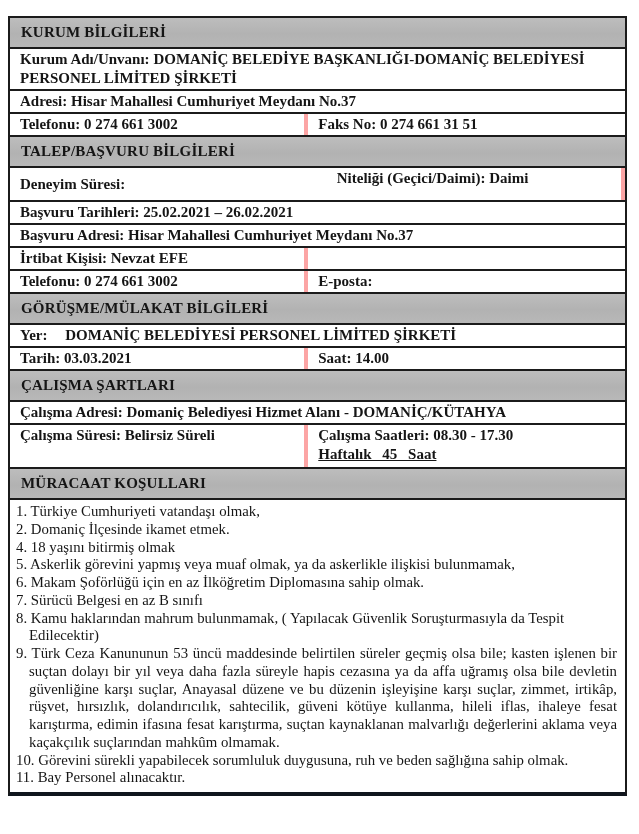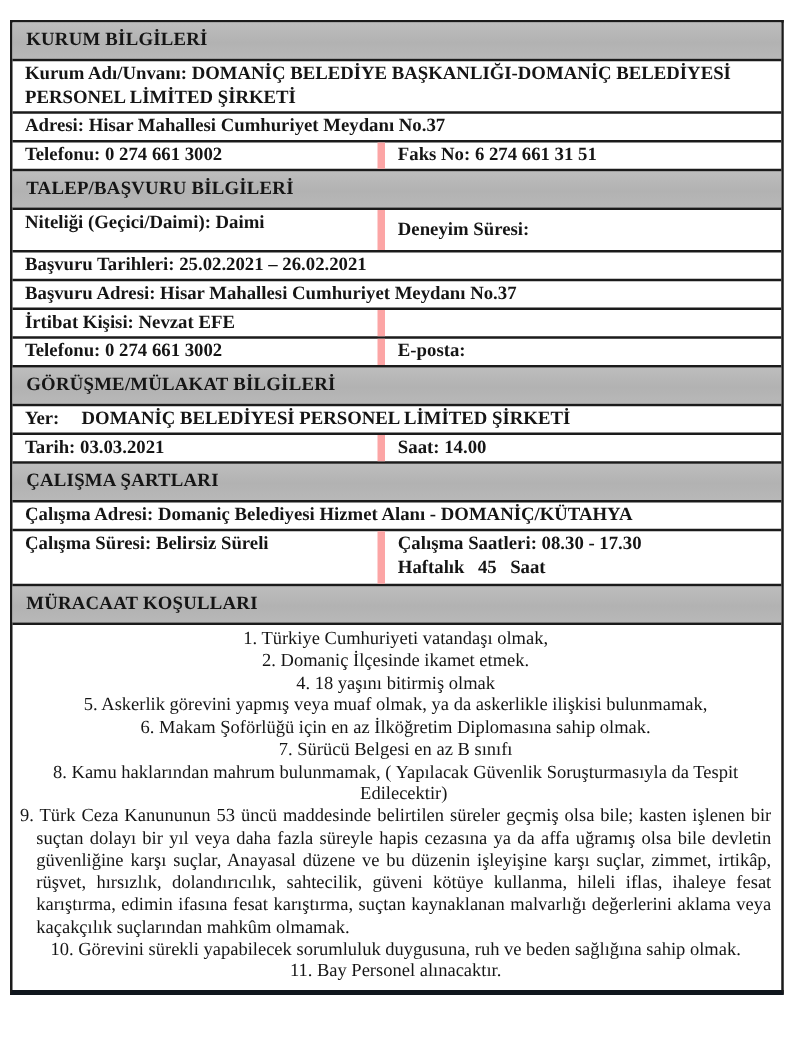--- a/index.html
+++ b/index.html
@@ -40,36 +40,35 @@
   .lbl { font-weight: 700; }
   .val { font-weight: 700; }
   .val.sp { margin-left: 14px; }
 
   .cols { display: flex; padding: 0; }
   .cols .cell {
     padding: 1px 8px 1px 10px;
     line-height: 19px;
     min-height: 21px;
   }
-  .cols .cell.l { width: 48.5%; border-right: 6px solid #fca5a5; }
+  .cols .cell.l { width: 48.5%; border-right: 4px solid #fca5a5; }
   .cols .cell.r { flex: 1; }
   .cols.tall .cell { min-height: 32px; }
   .cols.tall .cell.r { display: flex; align-items: center; }
   .cols.hours .cell { min-height: 42px; }
-  .hours2 { display: block; font-weight: 700; word-spacing: 7px; }
+  .hours2 { display: block; font-weight: 700; word-spacing: 7px; text-decoration: underline; }
 
   .reqs {
     padding: 3px 8px 5px 6px;
     font-size: 14.8px;
     line-height: 1.2;
   }
   .req {
     padding-left: 13px;
     text-indent: -13px;
-    text-align: center;
   }
   .req.justify { text-align: justify; }
 </style>
 </head>
 <body>
 
 <div class="page">
 
   <div class="bar">
     <span>KURUM BİLGİLERİ</span>
@@ -82,34 +81,34 @@
     <span class="lbl">Adresi:</span>
     <span class="val">Hisar Mahallesi Cumhuriyet Meydanı No.37</span>
   </div>
   <div class="cols">
     <div class="cell l">
       <span class="lbl">Telefonu:</span>
       <span class="val">0 274 661 3002</span>
     </div>
     <div class="cell r">
       <span class="lbl">Faks No:</span>
-      <span class="val">6 274 661 31 51</span>
+      <span class="val">0 274 661 31 51</span>
     </div>
   </div>
 
   <div class="bar">
     <span>TALEP/BAŞVURU BİLGİLERİ</span>
   </div>
   <div class="cols tall">
+    <div class="cell r">
+      <span class="lbl">Deneyim Süresi:</span>
+    </div>
     <div class="cell l">
       <span class="lbl">Niteliği (Geçici/Daimi):</span>
       <span class="val">Daimi</span>
-    </div>
-    <div class="cell r">
-      <span class="lbl">Deneyim Süresi:</span>
     </div>
   </div>
   <div class="row">
     <span class="lbl">Başvuru Tarihleri:</span>
     <span class="val">25.02.2021 – 26.02.2021</span>
   </div>
   <div class="row">
     <span class="lbl">Başvuru Adresi:</span>
     <span class="val">Hisar Mahallesi Cumhuriyet Meydanı No.37</span>
   </div>

